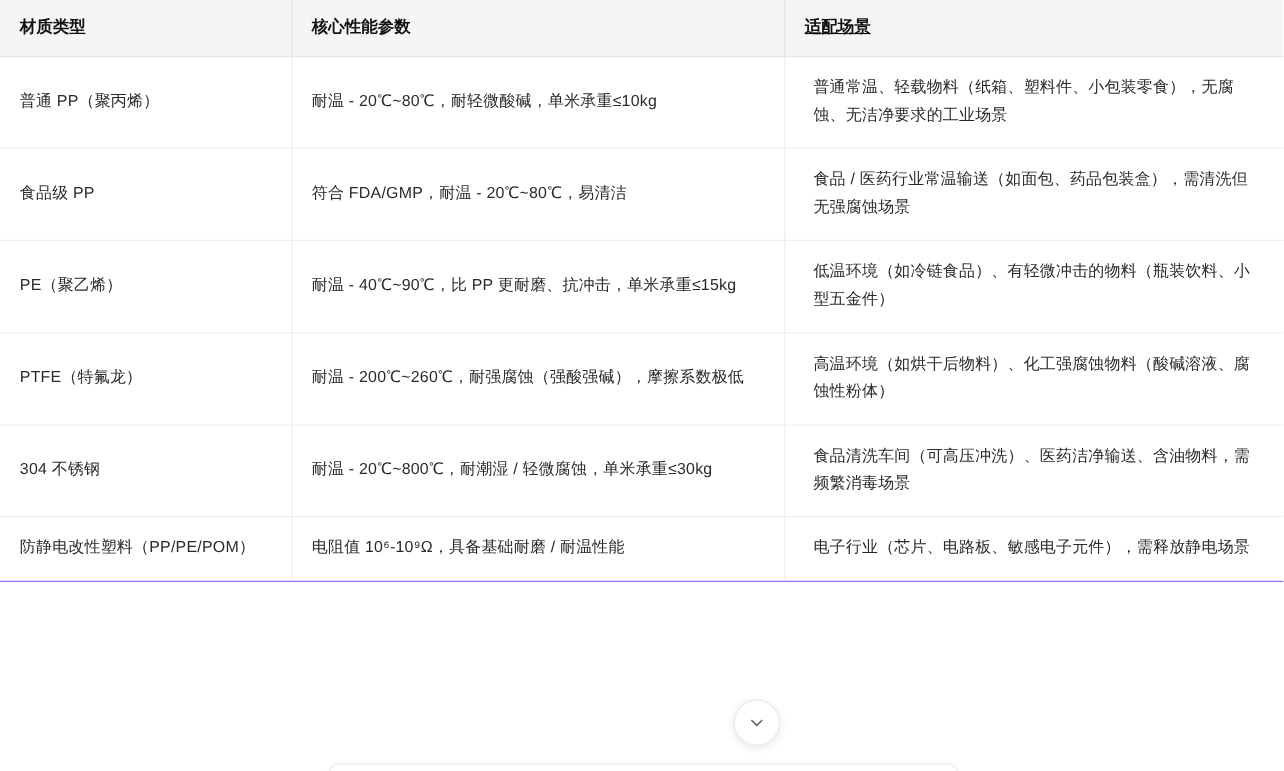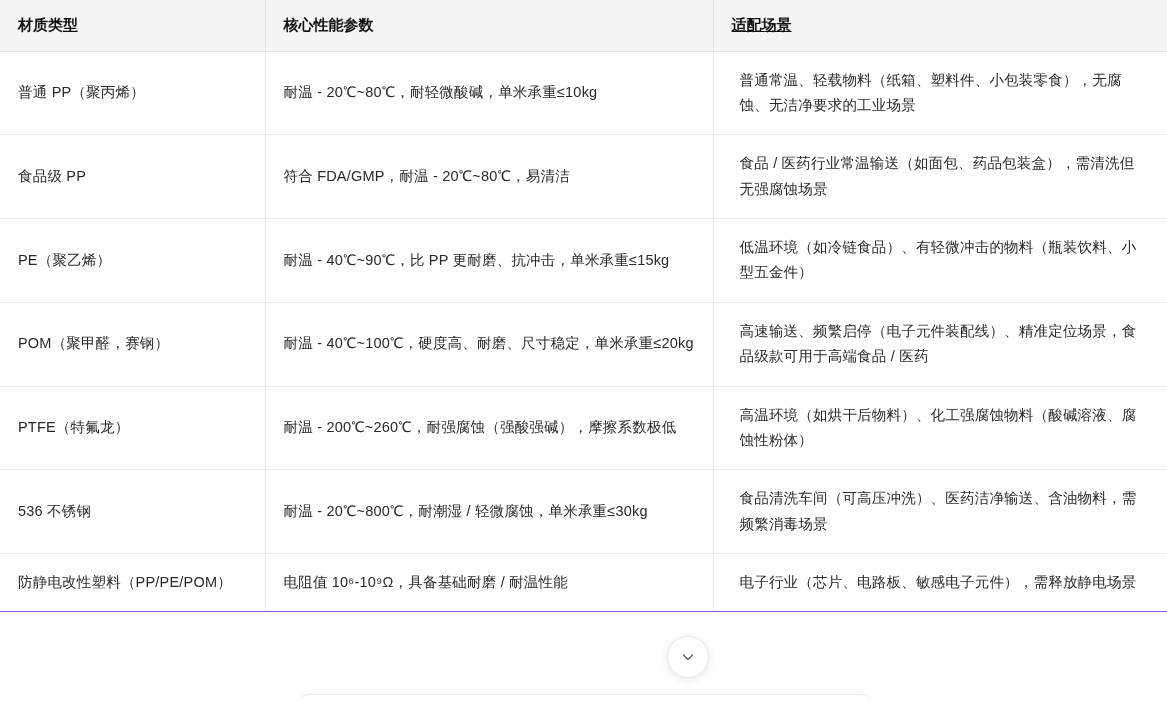--- a/index.html
+++ b/index.html
@@ -116,31 +116,26 @@
         <td class="col-first">食品级 PP</td>
         <td>符合 FDA/GMP，耐温 - 20℃~80℃，易清洁</td>
         <td>食品 / 医药行业常温输送（如面包、药品包装盒），需清洗但无强腐蚀场景</td>
       </tr>
       <tr>
         <td class="col-first">PE（聚乙烯）</td>
         <td>耐温 - 40℃~90℃，比 PP 更耐磨、抗冲击，单米承重≤15kg</td>
         <td>低温环境（如冷链食品）、有轻微冲击的物料（瓶装饮料、小型五金件）</td>
       </tr>
       <tr>
-        <td class="col-first">POM（聚甲醛，赛钢）</td>
-        <td>耐温 - 40℃~100℃，硬度高、耐磨、尺寸稳定，单米承重≤20kg</td>
-        <td>高速输送、频繁启停（电子元件装配线）、精准定位场景，食品级款可用于高端食品 / 医药</td>
-      </tr>
-      <tr>
         <td class="col-first">PTFE（特氟龙）</td>
         <td>耐温 - 200℃~260℃，耐强腐蚀（强酸强碱），摩擦系数极低</td>
         <td>高温环境（如烘干后物料）、化工强腐蚀物料（酸碱溶液、腐蚀性粉体）</td>
       </tr>
       <tr>
-        <td class="col-first">536 不锈钢</td>
+        <td class="col-first">304 不锈钢</td>
         <td>耐温 - 20℃~800℃，耐潮湿 / 轻微腐蚀，单米承重≤30kg</td>
         <td>食品清洗车间（可高压冲洗）、医药洁净输送、含油物料，需频繁消毒场景</td>
       </tr>
       <tr>
         <td class="col-first">防静电改性塑料（PP/PE/POM）</td>
         <td>电阻值 10⁶-10⁹Ω，具备基础耐磨 / 耐温性能</td>
         <td>电子行业（芯片、电路板、敏感电子元件），需释放静电场景</td>
       </tr>
     </tbody>
   </table>

